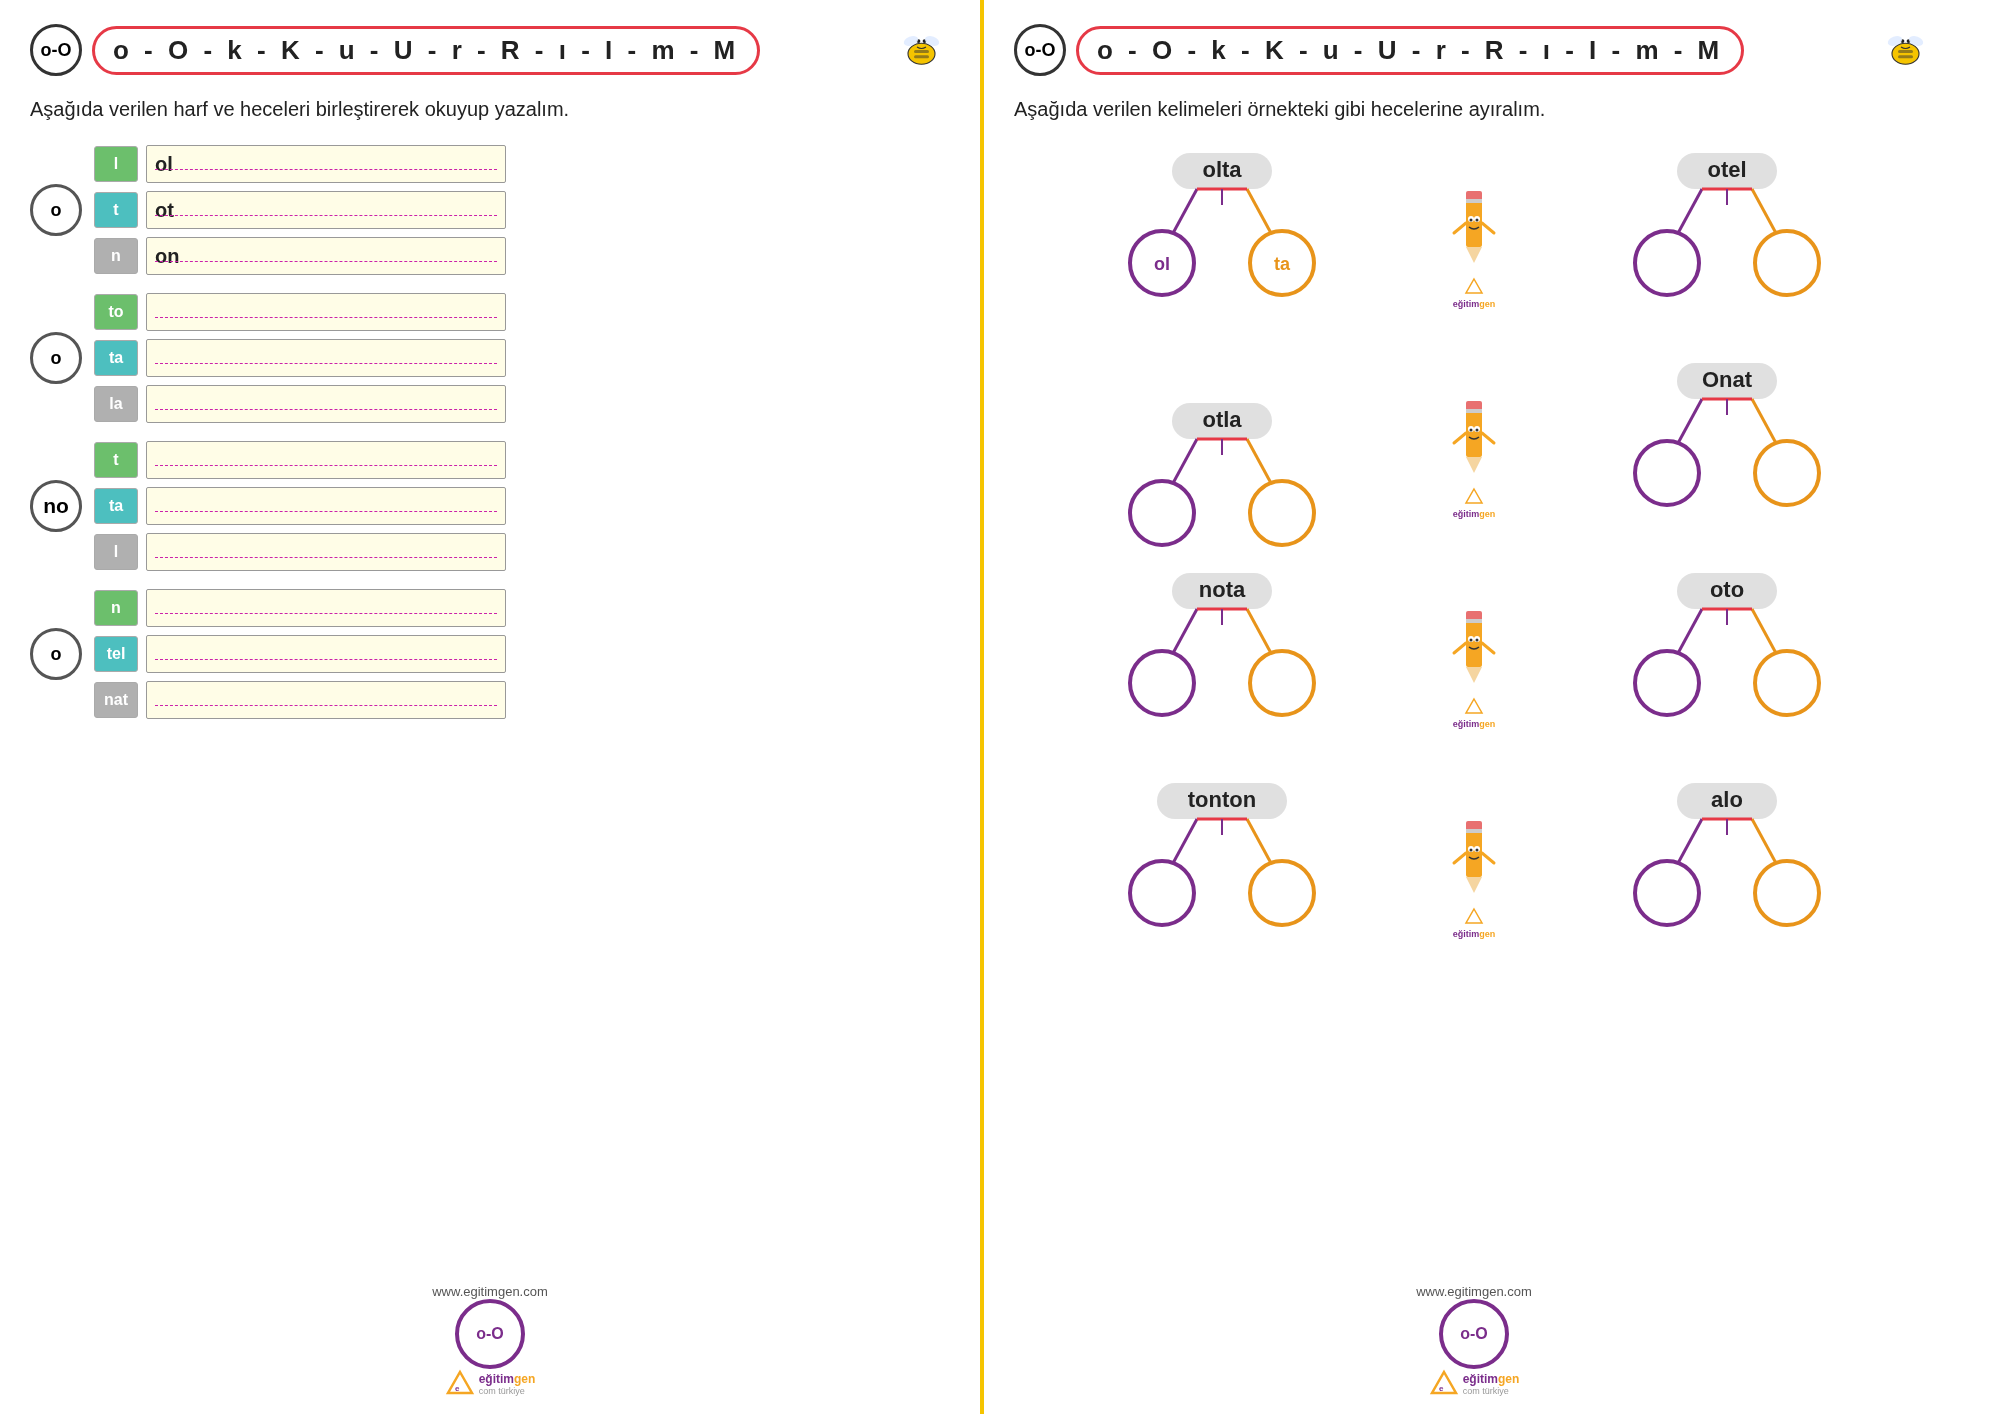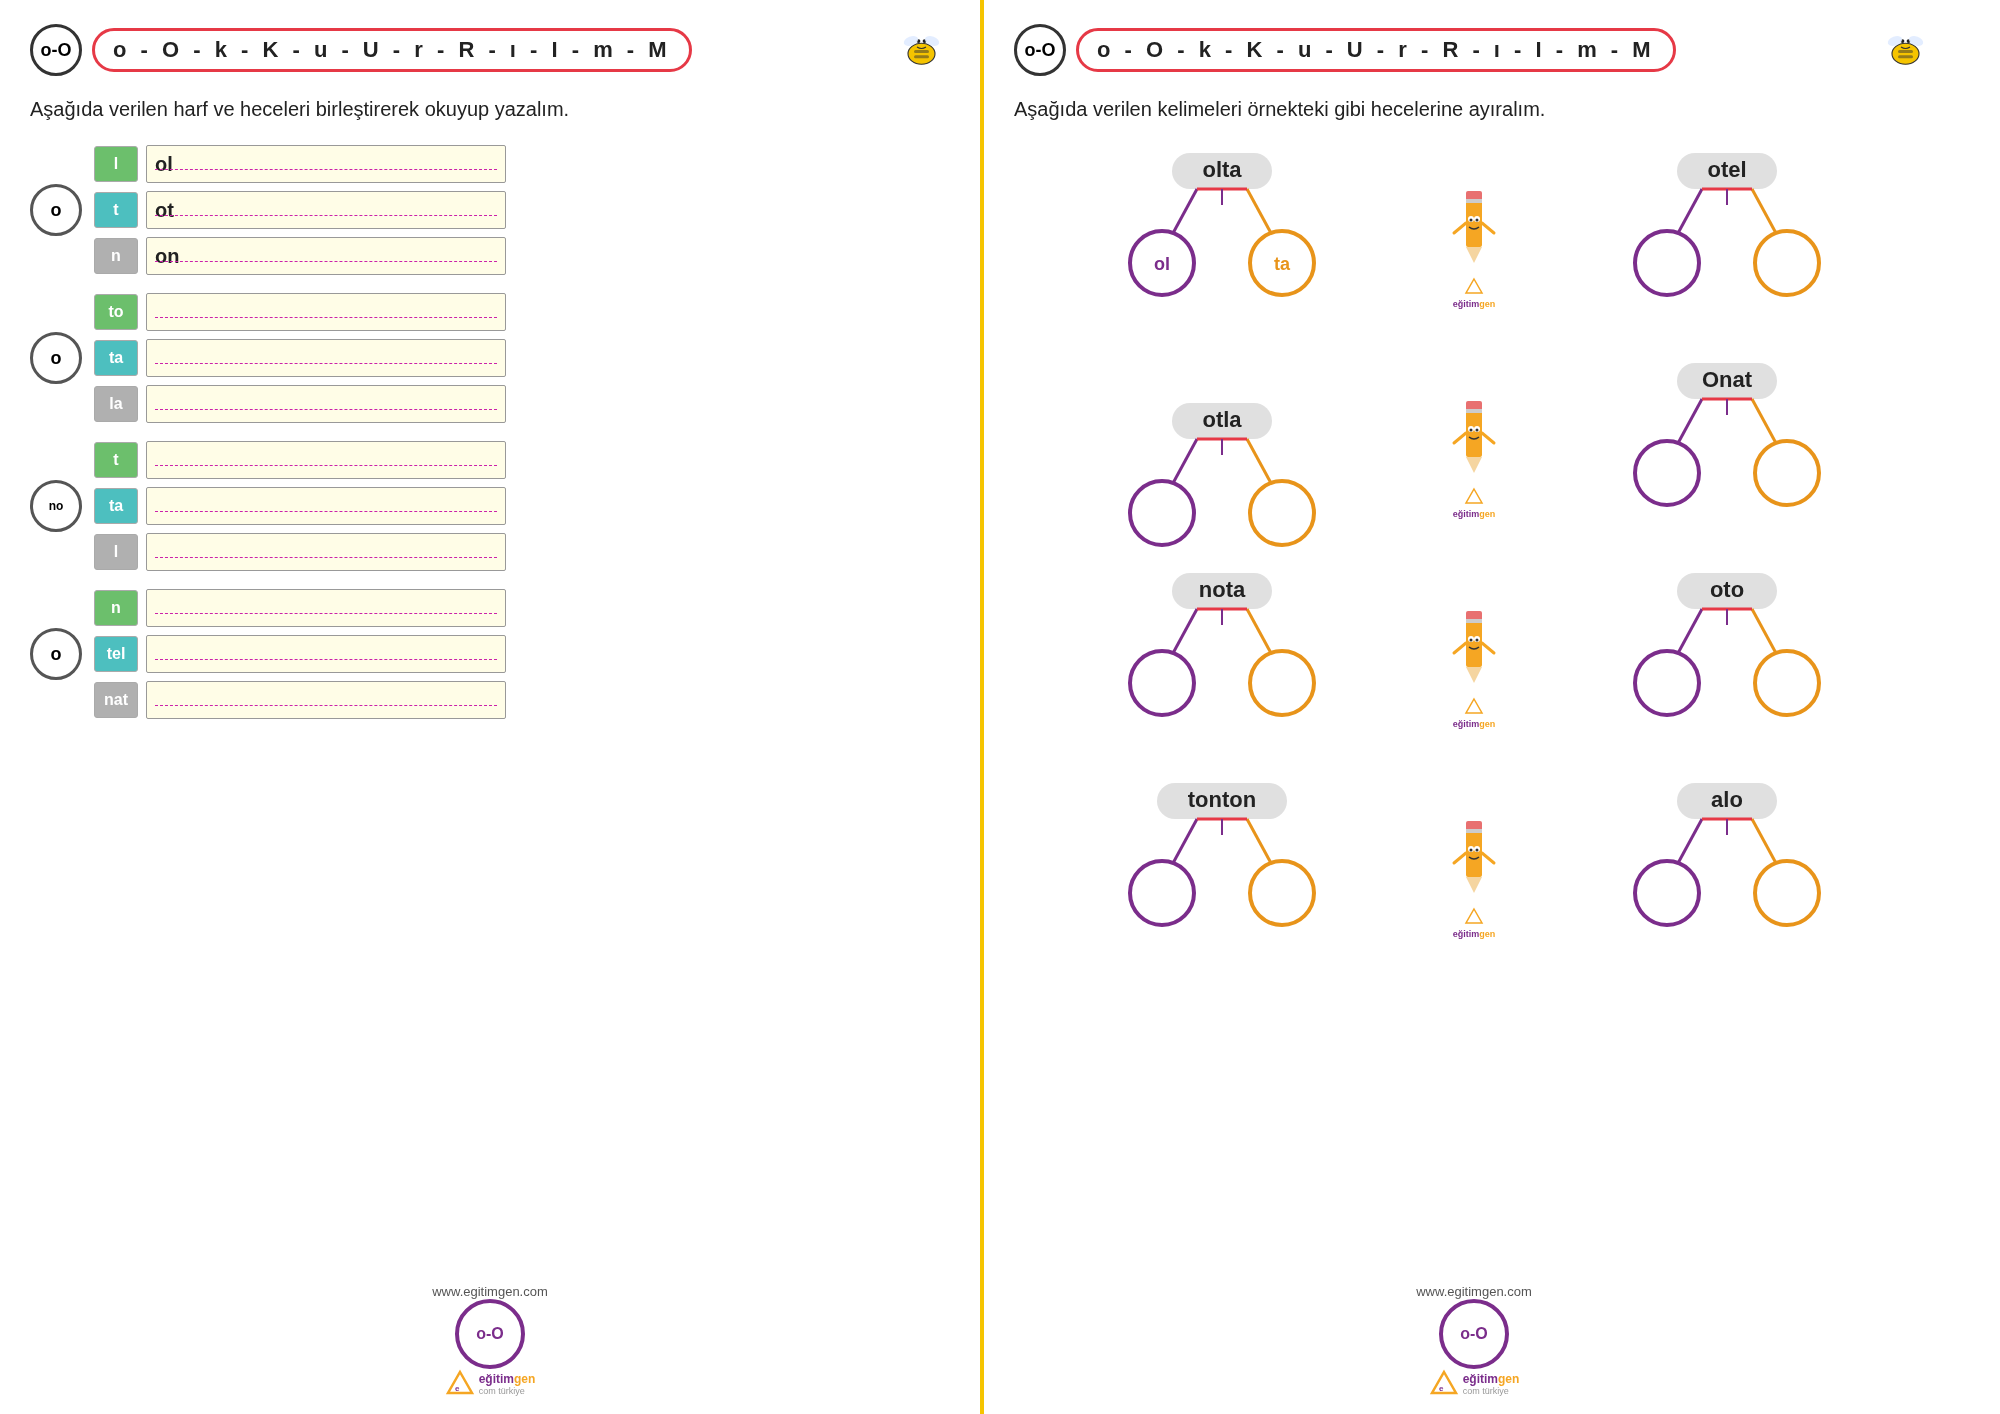--- a/index.html
+++ b/index.html
@@ -41,21 +41,21 @@
       align-items: center;
       justify-content: center;
       font-size: 18px;
       font-weight: bold;
       flex-shrink: 0;
     }
     .letter-sequence-box {
       border: 3px solid #e63946;
       border-radius: 30px;
       padding: 6px 18px;
-      font-size: 22px;
+      font-size: 26px;
       font-weight: bold;
       letter-spacing: 4px;
       color: #222;
       display: flex;
       align-items: center;
       gap: 2px;
     }
     .bee-icon {
       width: 60px;
       height: 60px;
@@ -234,21 +234,21 @@
         <div class="writing-line"></div>
       </div>
       <div class="syllable-row">
         <div class="syllable-badge gray">la</div>
         <div class="writing-line"></div>
       </div>
     </div>
   </div>
 
   <div class="syllable-group">
-    <div class="center-circle" style="border-color:#555; font-size:12px;">
+    <div class="center-circle" style="border-color:#555; font-size:21px;">
       <span>no</span>
     </div>
     <div class="syllable-items">
       <div class="syllable-row">
         <div class="syllable-badge green">t</div>
         <div class="writing-line"></div>
       </div>
       <div class="syllable-row">
         <div class="syllable-badge teal">ta</div>
         <div class="writing-line"></div>

